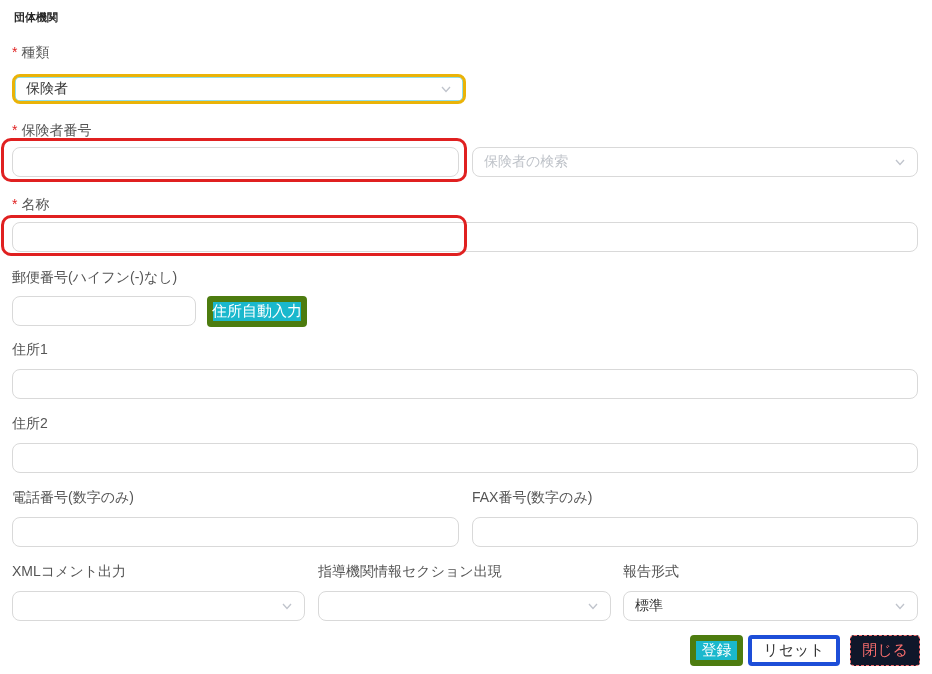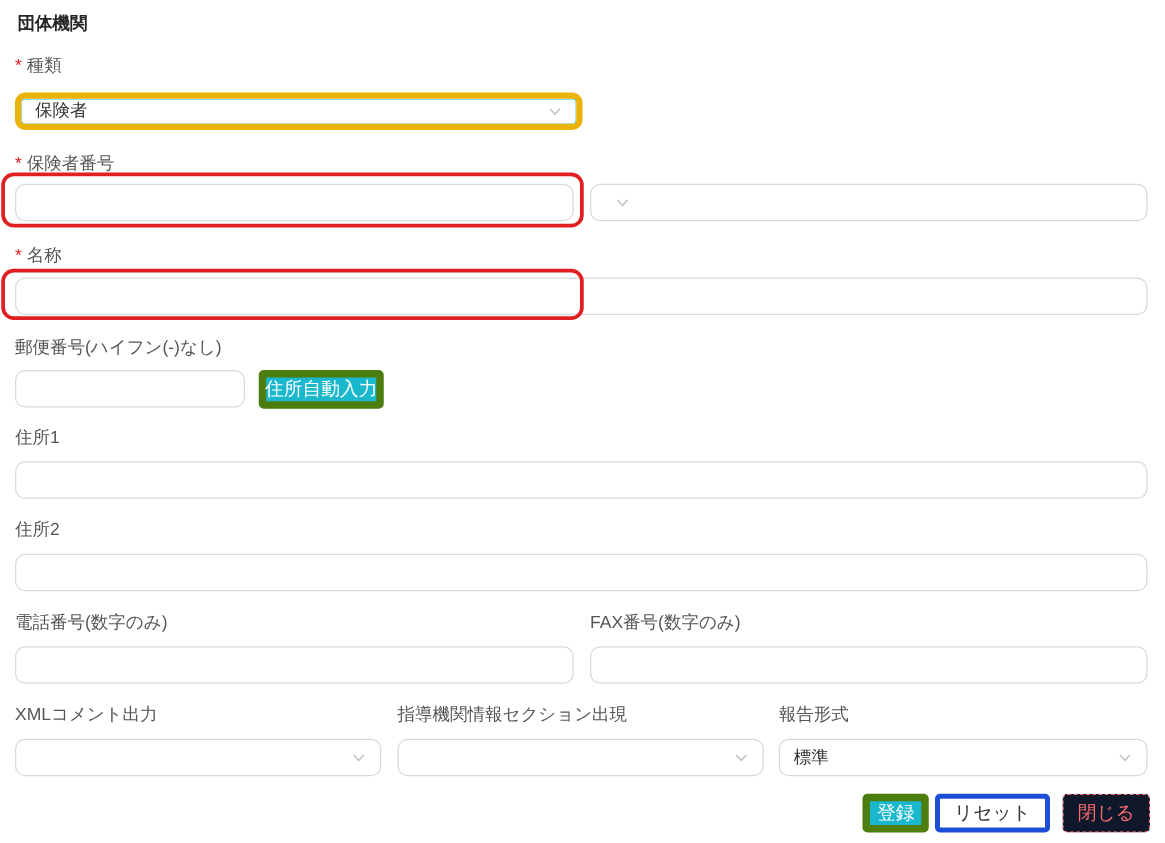--- a/index.html
+++ b/index.html
@@ -2,34 +2,34 @@
 <html><head>
 <meta charset="utf-8">
 <style>
   html,body{margin:0;padding:0;}
   body{
     width:932px;height:674px;background:#ffffff;position:relative;
     font-family:"Liberation Sans","DejaVu Sans",sans-serif;
     overflow:hidden;
   }
   .abs{position:absolute;box-sizing:border-box;}
-  .page-title{font-size:14px;font-weight:bold;color:#262626;}
+  .page-title{font-size:11px;font-weight:bold;color:#262626;}
   .label{font-size:14px;color:#555555;white-space:nowrap;}
   .req{color:#e02020;margin-right:4px;font-size:14px;}
   .input{
     box-sizing:border-box;height:30px;border:1px solid #d9d9d9;border-radius:8px;
     background:#fff;font-size:14px;color:#333;padding:0 11px;outline:none;
     font-family:inherit;width:100%;
   }
   .selectbox{
     box-sizing:border-box;height:30px;border:1px solid #d9d9d9;border-radius:8px;
     background:#fff;font-size:14px;color:#333;padding:0 11px;
     display:flex;align-items:center;justify-content:space-between;cursor:pointer;
   }
-  .selectbox.focused{border:5px solid #eab308;box-shadow:0 0 0 0.5px #25bdd6 inset;}
+  .selectbox.focused{border:3px solid #eab308;box-shadow:0 0 0 0.5px #25bdd6 inset;}
   .selectbox .val{flex:1;overflow:hidden;white-space:nowrap;}
   .selectbox .ph{color:#bfc3c9;}
   .chev{display:flex;align-items:center;color:#c0c4cc;flex:0 0 auto;margin-left:8px;}
   .annotation{
     border:3px solid #e02020;border-radius:10px;pointer-events:none;z-index:5;
     background:transparent;
   }
   .btn{
     box-sizing:border-box;display:flex;align-items:center;justify-content:center;
     font-size:15px;border-radius:4px;cursor:pointer;font-family:inherit;white-space:nowrap;
@@ -51,20 +51,21 @@
         <polyline points="2,4 6,8.5 10,4"></polyline>
       </svg>
     </span>
 </div>
 
 <div class="abs label" style="left:12px;top:122px;"><span class="req">*</span><span>保険者番号</span></div>
 <input class="abs input" style="left: 12px; top: 147px; width: 447px;" value="">
 <div class="abs annotation" style="left:1px;top:138px;width:466px;height:44px;"></div>
 
 <div class="abs selectbox" style="left:472px;top:147px;width:446px;">
+  <span class="val ph">保険者の検索</span>
   <span class="chev">
       <svg width="12" height="12" viewBox="0 0 12 12" fill="none" stroke="currentColor" stroke-width="1.3">
         <polyline points="2,4 6,8.5 10,4"></polyline>
       </svg>
     </span>
 </div>
 
 <div class="abs label" style="left:12px;top:196px;"><span class="req">*</span><span>名称</span></div>
 <input class="abs input" style="left: 12px; top: 222px; width: 906px;" value="">
 <div class="abs annotation" style="left:1px;top:215px;width:466px;height:41px;"></div>

